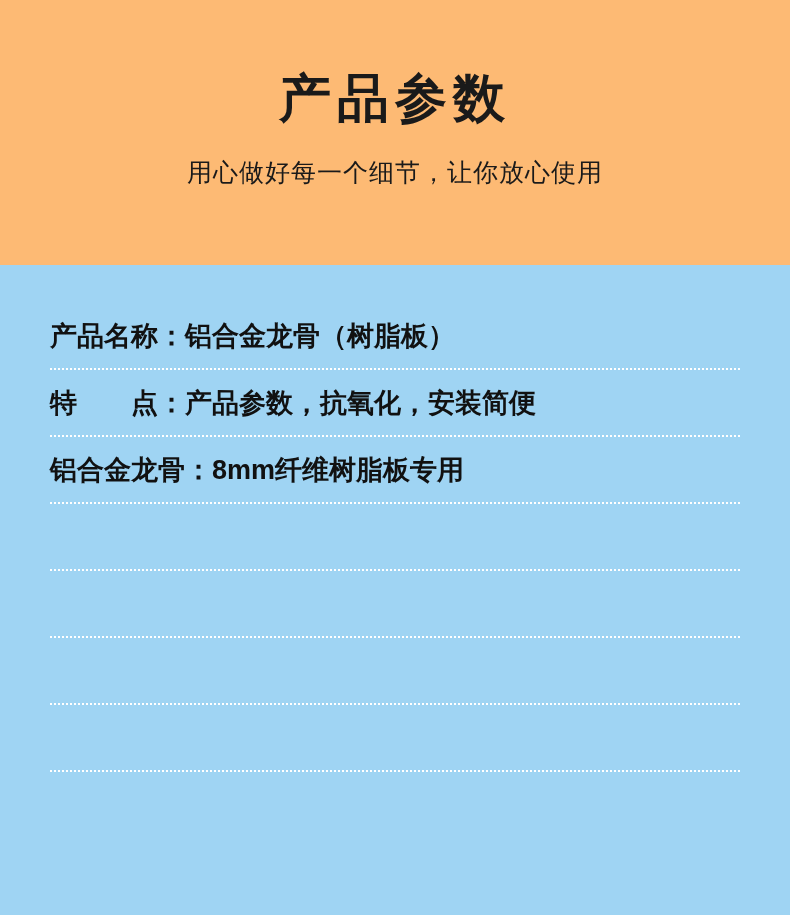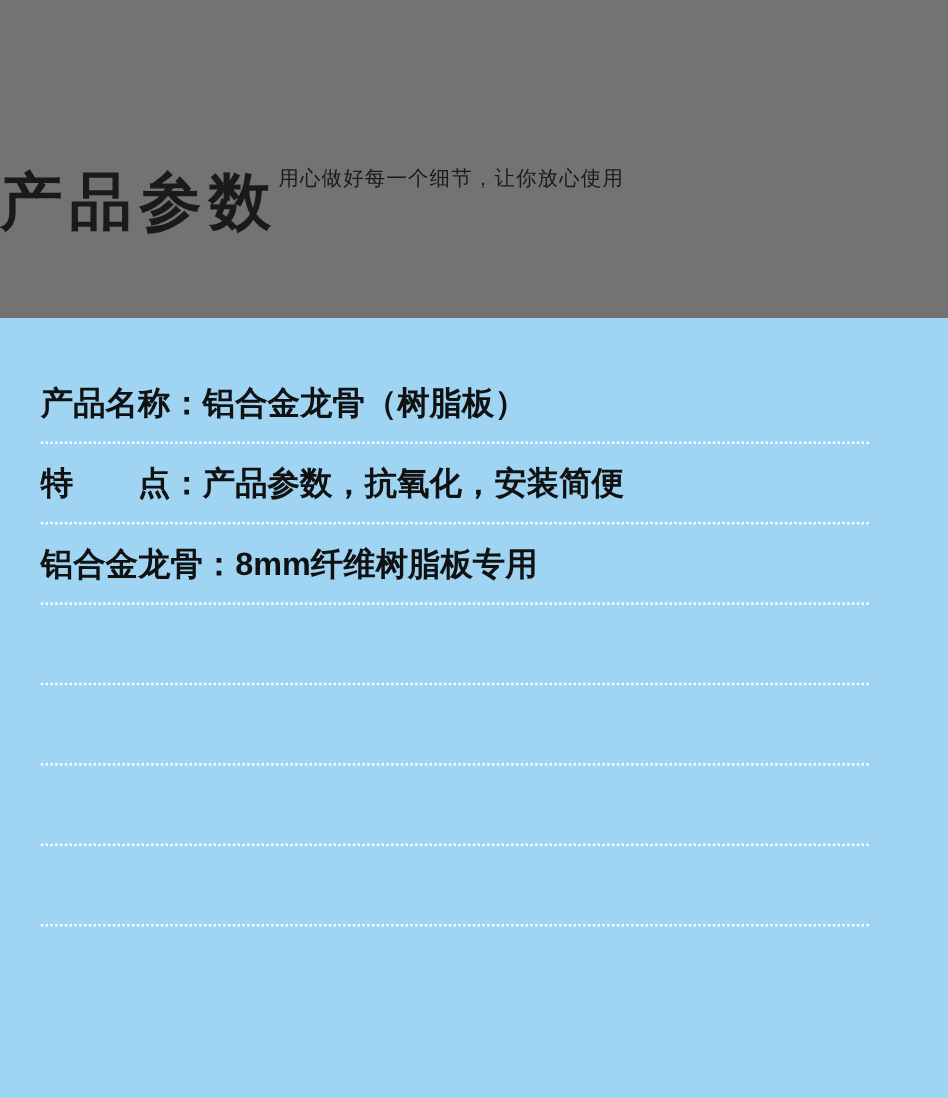--- a/index.html
+++ b/index.html
@@ -17,51 +17,51 @@
     position: relative;
     width: 790px;
     height: 915px;
     background: #ffffff;
   }
   
   .header {
     position: relative;
     width: 790px;
     height: 265px;
-    background: #737373;
+    background: #fdba74;
     box-sizing: border-box;
     display: flex;
-    flex-direction: row;
+    flex-direction: column;
     align-items: center;
     justify-content: flex-start;
   }
   .header-title {
     margin-top: 72px;
     font-size: 52px;
     font-weight: bold;
     color: #1a1a1a;
     letter-spacing: 6px;
     line-height: 1;
     font-family: "Liberation Sans", sans-serif;
   }
   .header-subtitle {
     margin-top: 32px;
-    font-size: 17px;
+    font-size: 25px;
     color: #1a1a1a;
     letter-spacing: 1px;
     font-family: "Liberation Sans", sans-serif;
   }
   
   .spec-panel {
     position: relative;
     width: 790px;
     height: 650px;
     background: #9fd4f3;
     box-sizing: border-box;
-    padding: 38px 50px 0 34px;
+    padding: 38px 50px 0 50px;
   }
   .spec-rows {
     position: relative;
     width: 690px;
   }
   .spec-row {
     position: relative;
     height: 67px;
     border-bottom: 2px dotted #ffffff;
     display: flex;

